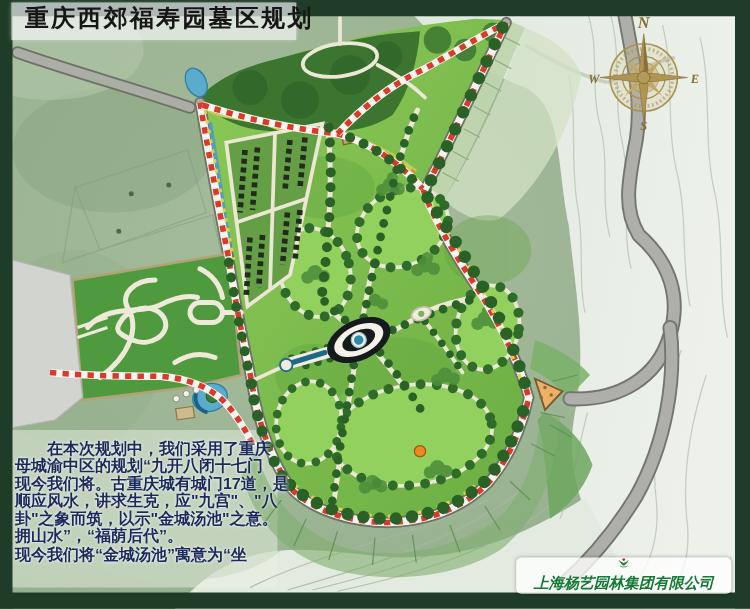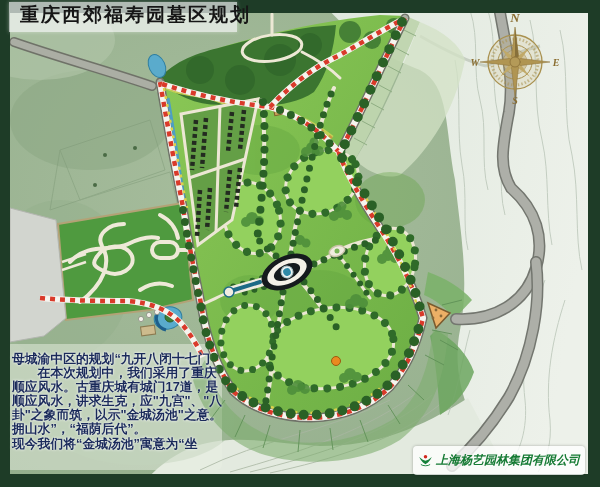--- a/index.html
+++ b/index.html
@@ -9,21 +9,21 @@
   .title-band{position:absolute;left:9px;top:2px;width:228px;height:30px;
         background:rgba(252,252,253,0.66);display:flex;align-items:flex-start;
         padding-left:11px;box-sizing:border-box;box-shadow:0 0 4px rgba(255,255,255,.4);}
   .title-band span{font-size:19px;font-weight:bold;color:#161616;letter-spacing:2px;white-space:nowrap;}
   .compass{position:absolute;left:466px;top:8px;width:98px;height:98px;}
   .description{position:absolute;left:12px;top:352px;width:210px;}
   .dline{font-size:12.8px;line-height:14.1px;font-weight:bold;color:#1a2a5a;white-space:nowrap;
         text-shadow:0 0 3px rgba(255,255,255,.95),0 0 1px rgba(255,255,255,.7);}
   .logo-box{position:absolute;left:413px;top:446px;width:172px;height:29px;
         background:rgba(255,255,255,.78);border-radius:4px;display:flex;align-items:center;
-        padding:0 5px;box-sizing:border-box;gap:3px;box-shadow:0 0 3px rgba(0,0,0,.3);}
+        padding:0 5px;box-sizing:border-box;gap:3px;box-shadow:0 0 3px rgba(0,0,0,.3);flex-direction:column;}
   .logo-text{font-size:12px;font-weight:bold;font-style:italic;color:#157a33;
         font-family:"Liberation Serif",serif;white-space:nowrap;}
 </style>
 </head>
 <body>
 
 <div class="page">
 
 <svg class="map-svg" width="600" height="487" viewBox="0 0 600 487">
   <defs>
@@ -382,23 +382,23 @@
     <g fill="#8a6d30" font-family="'Liberation Serif',serif" font-style="italic" font-weight="bold" text-anchor="middle">
       <text x="49" y="14" font-size="13">N</text>
       <text x="49" y="96" font-size="10">S</text>
       <text x="9" y="58" font-size="10">W</text>
       <text x="90" y="58" font-size="10">E</text>
     </g>
   </svg>
 </div>
 
 <div class="description">
+  <div class="dline">　　在本次规划中，我们采用了重庆</div>
   <div class="dline">母城渝中区的规划“九开八闭十七门</div>
-  <div class="dline">　　在本次规划中，我们采用了重庆</div>
-  <div class="dline">顺应风水。古重庆城有城门17道，是</div>
+  <div class="dline">现今我们将。古重庆城有城门17道，是</div>
   <div class="dline">顺应风水，讲求生克，应"九宫"、"八</div>
   <div class="dline">卦"之象而筑，以示"金城汤池"之意。</div>
   <div class="dline">拥山水”，“福荫后代”。</div>
   <div class="dline">现今我们将“金城汤池”寓意为“坐</div>
 </div>
 
 <div class="logo-box">
   <svg width="24" height="24" viewBox="0 0 26 24" class="logo-mark">
     <circle cx="13" cy="4.5" r="3" fill="#d0281e"></circle>
     <path d="M2,5 C6,13 10,16 13,17.5 C16,16 20,13 24,5 C19,9.5 16,10.5 13,11.5 C10,10.5 7,9.5 2,5 Z" fill="#15803a"></path>

